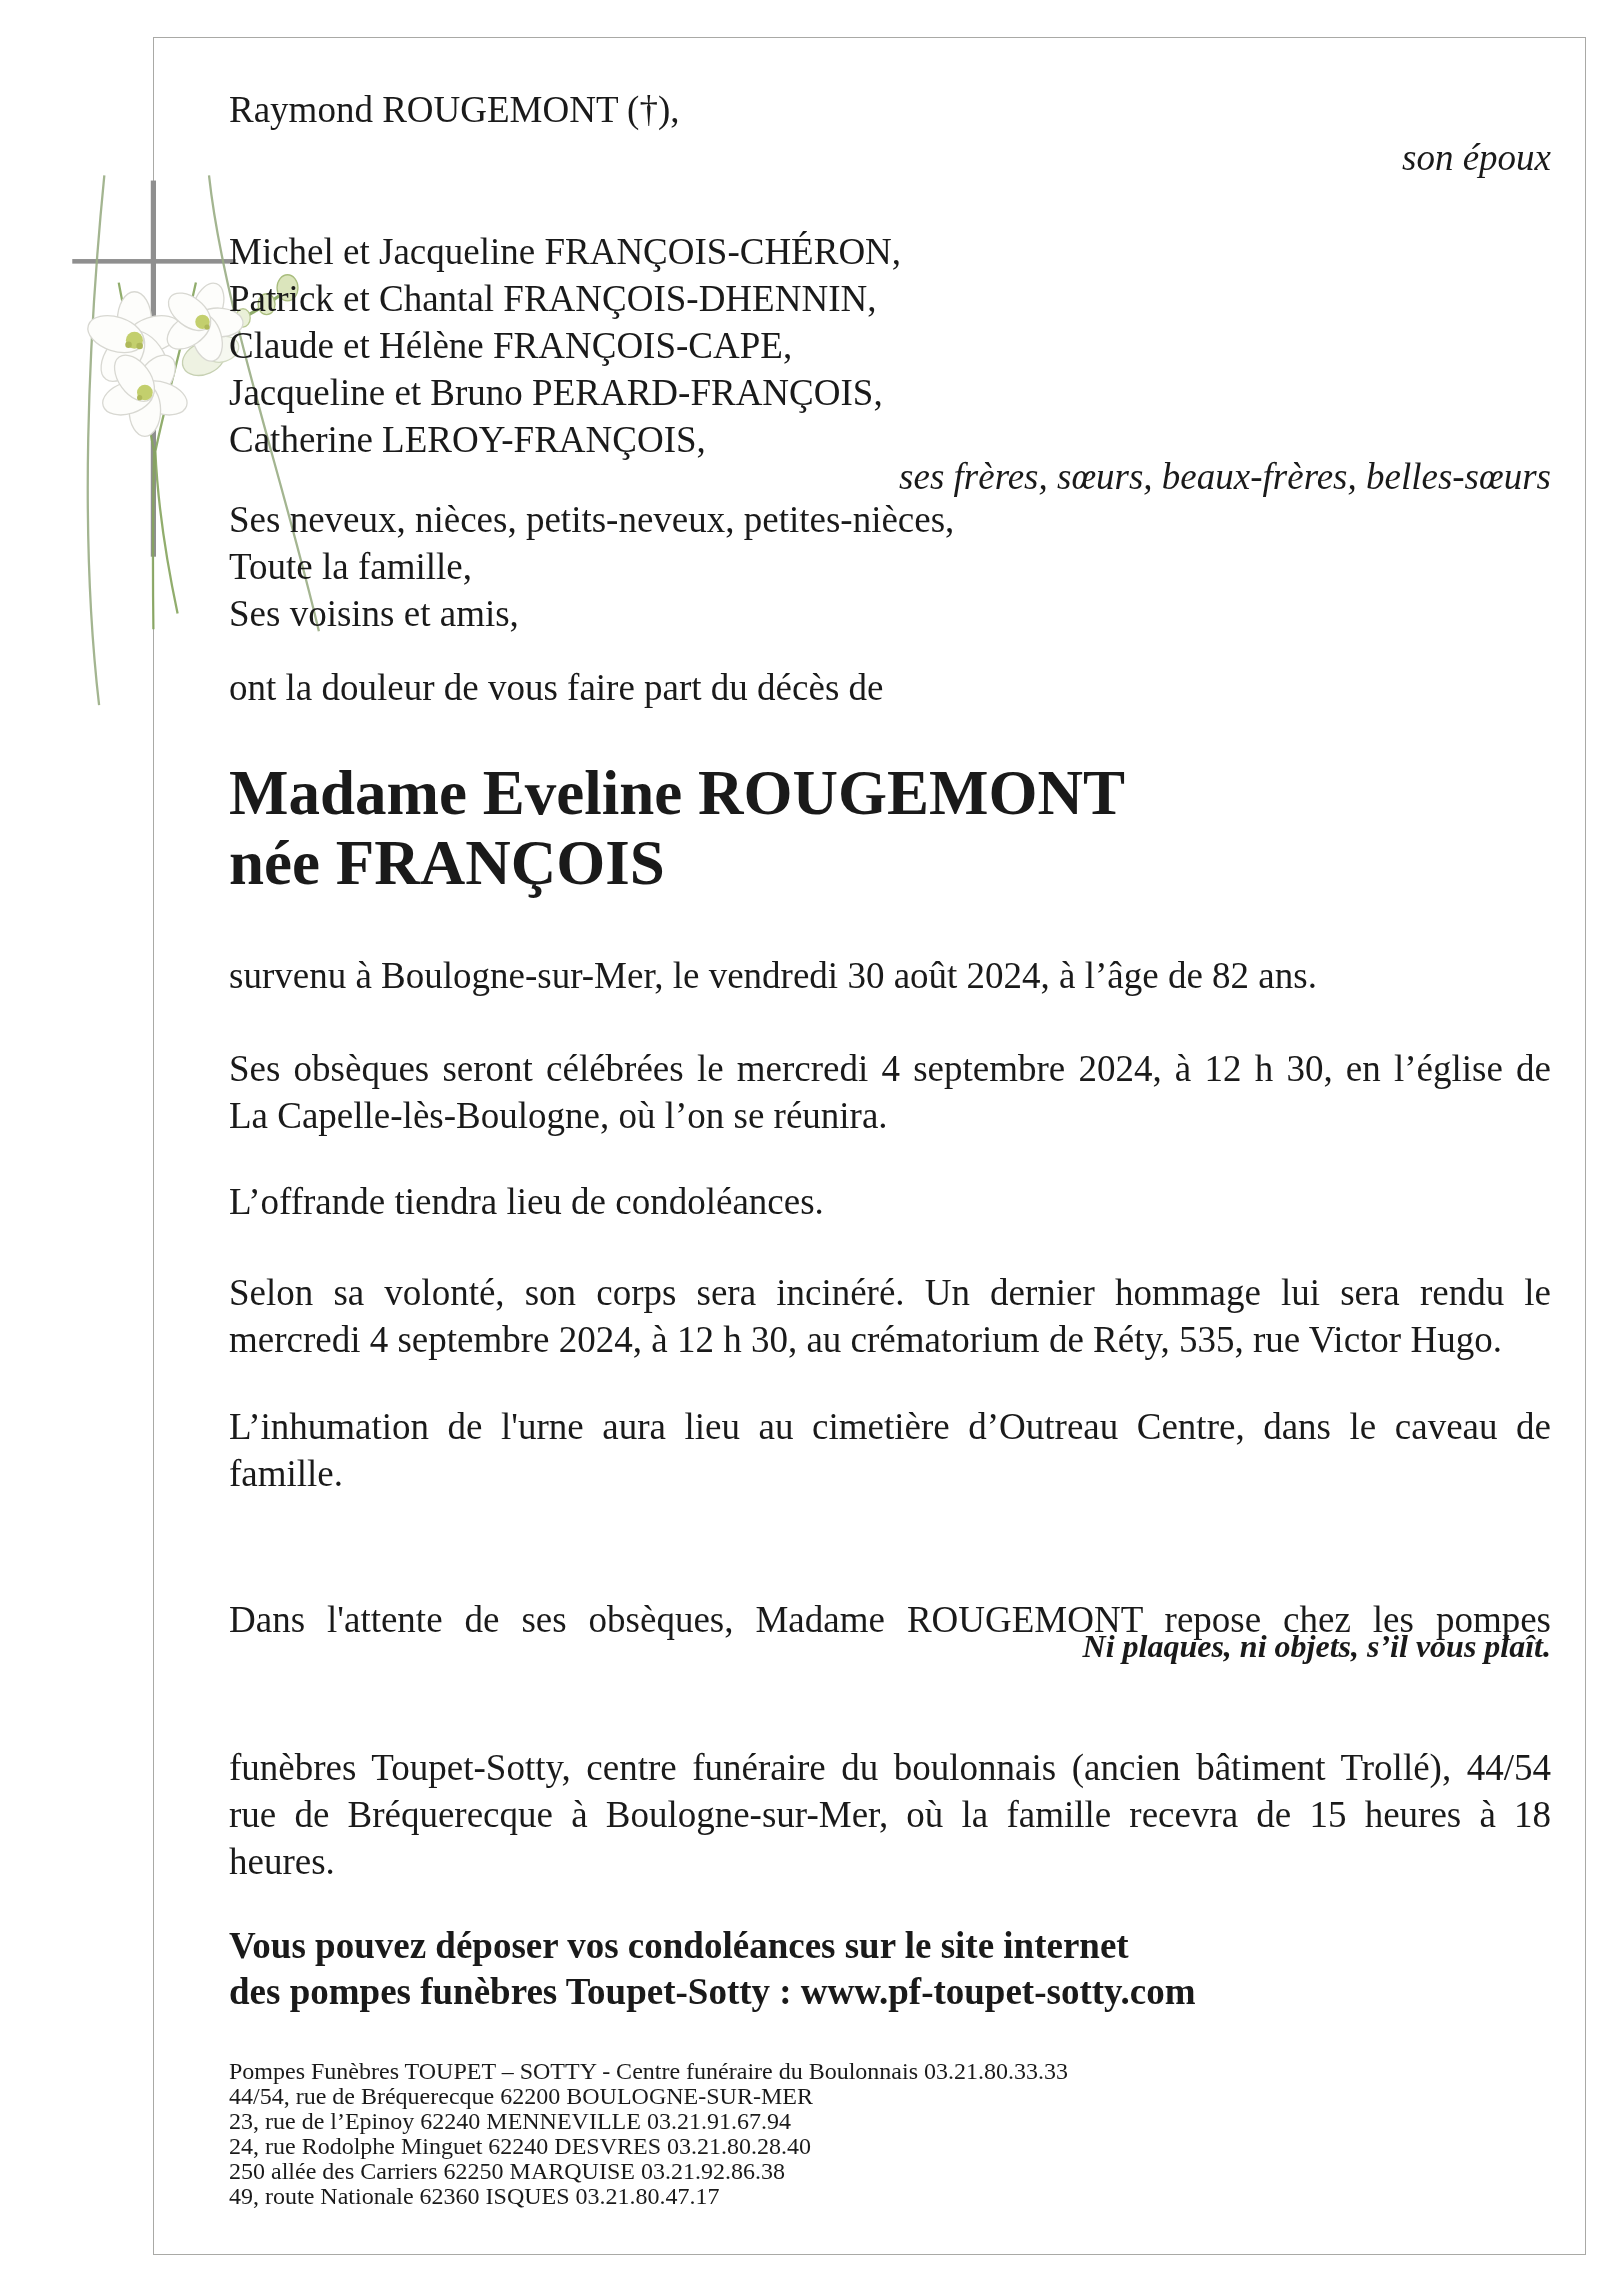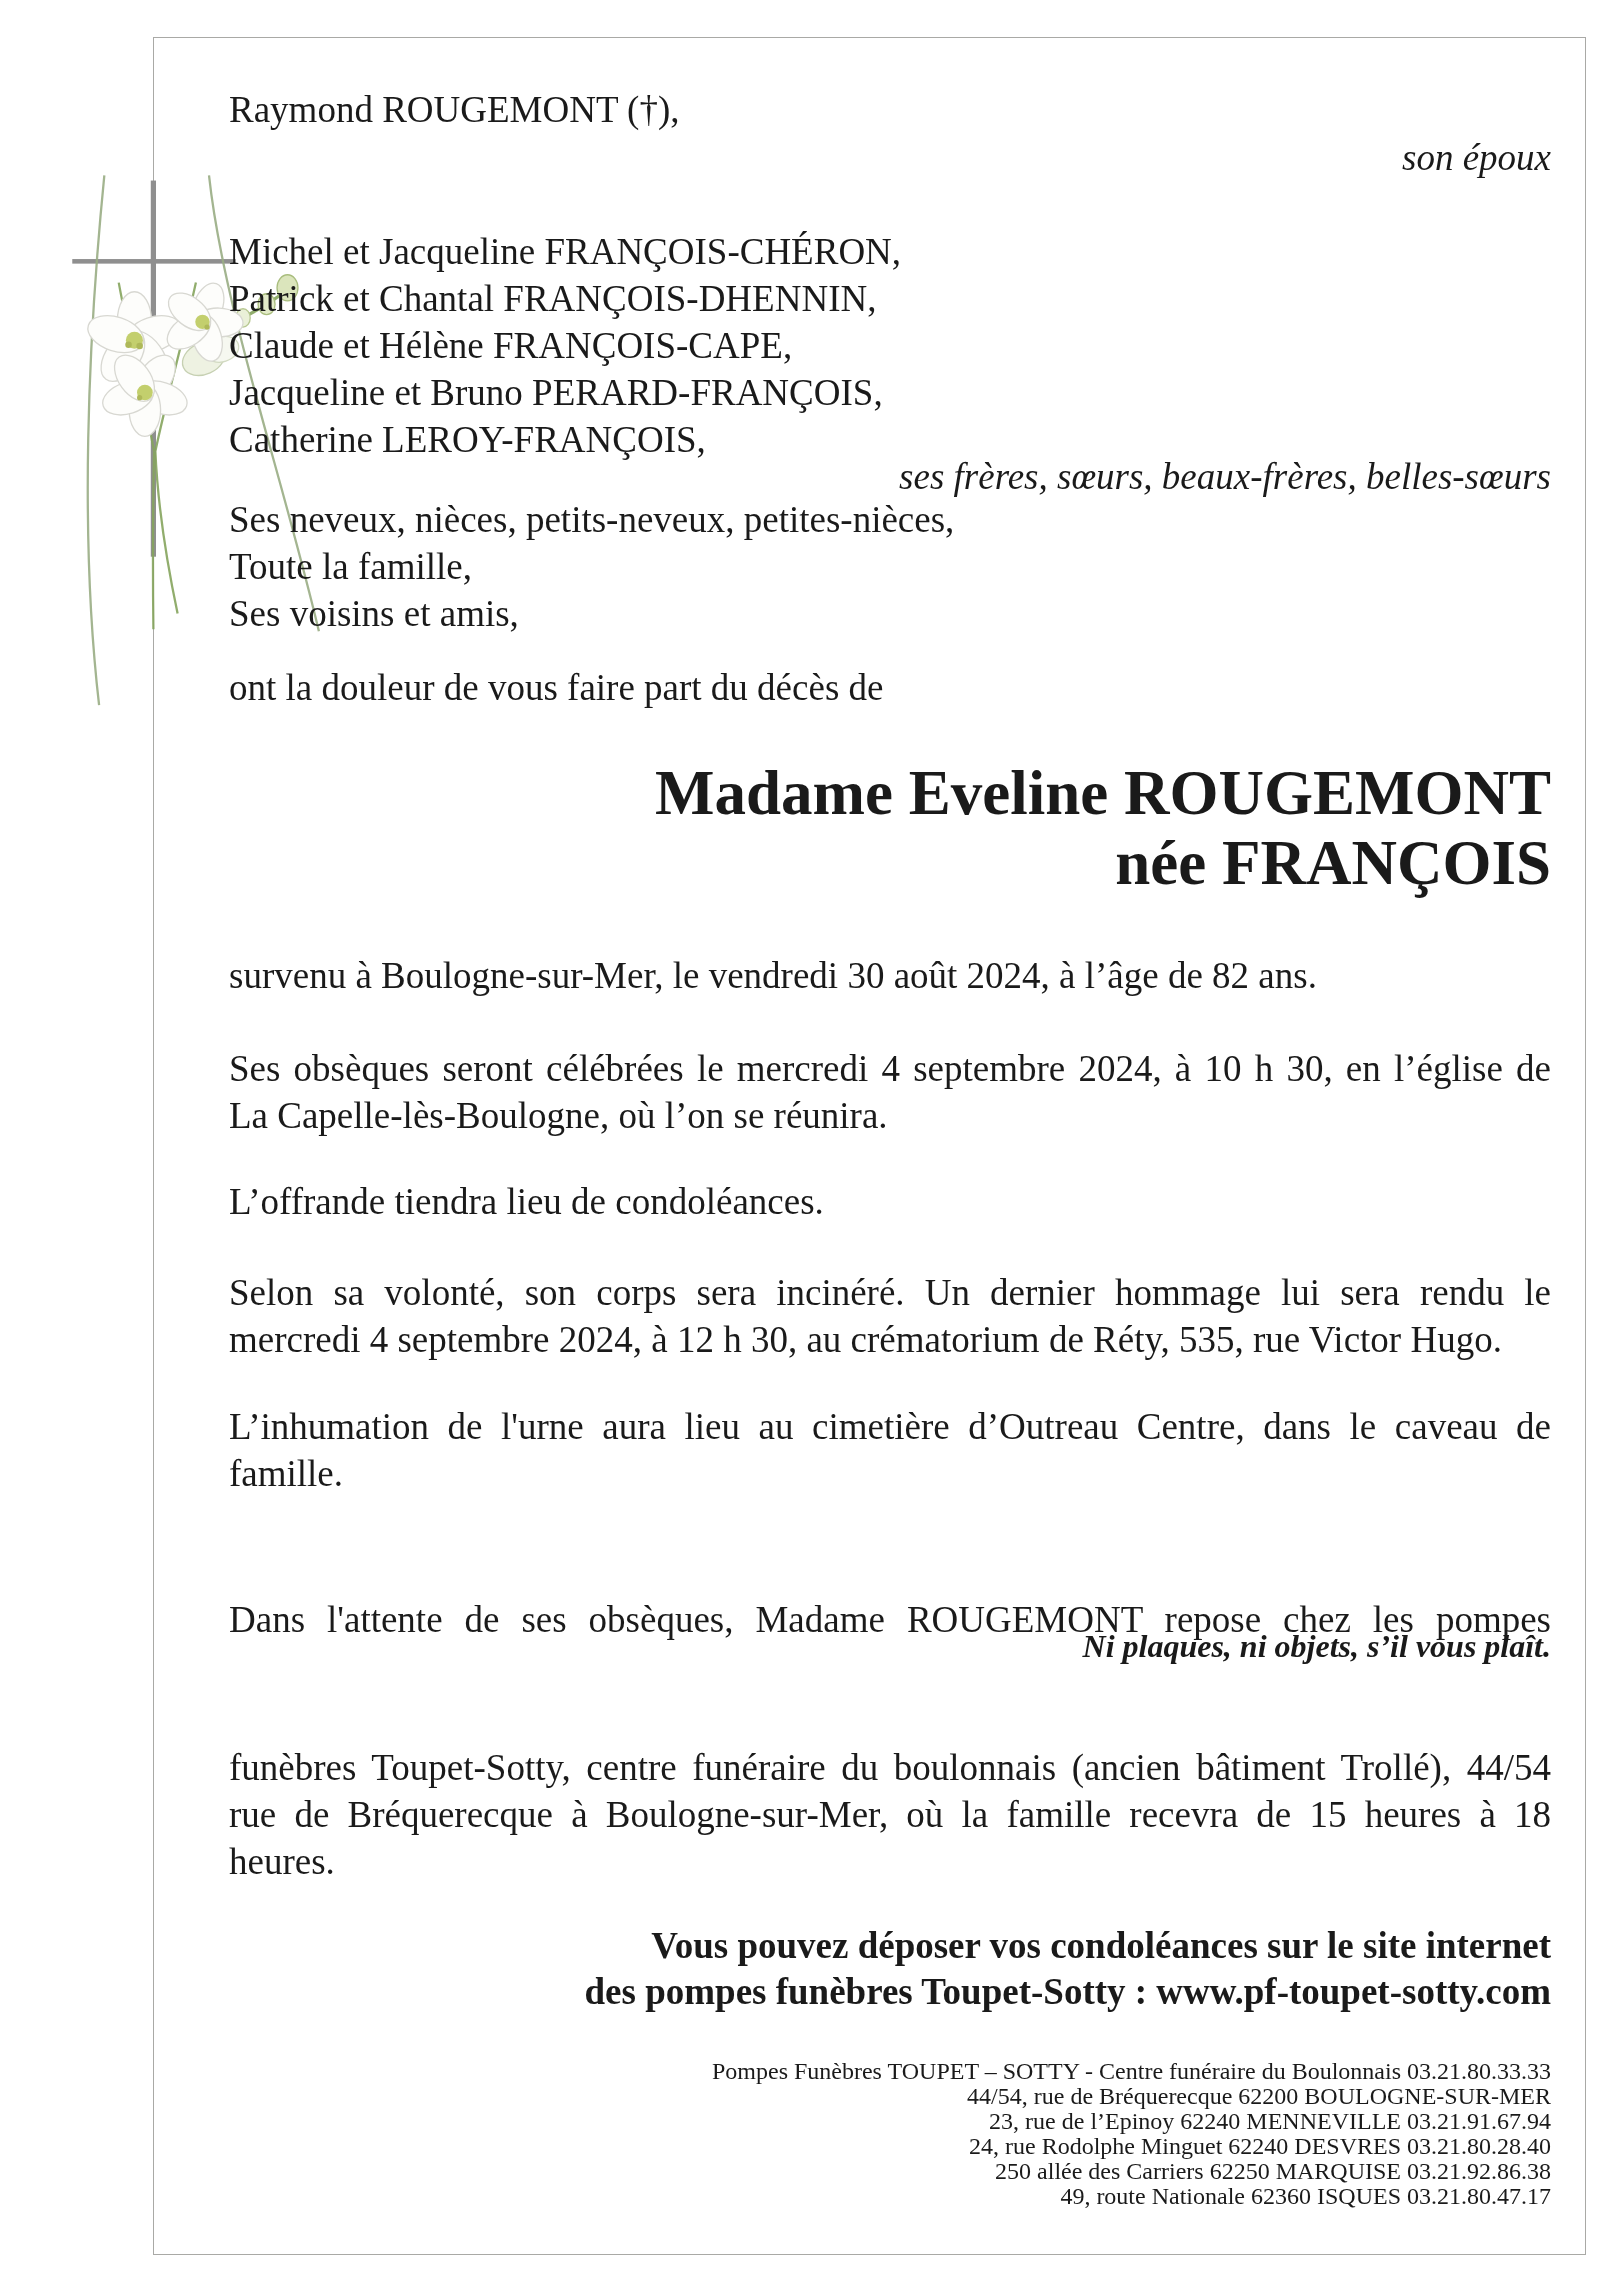--- a/index.html
+++ b/index.html
@@ -17,21 +17,21 @@
   .txt {
     position: absolute;
     left: 223px;
     width: 1322px;
     font-size: 37px;
     line-height: 47px;
     color: #1a1a1a;
     font-family: "Liberation Serif", serif;
   }
   .right  { text-align: right; }
-  .center { text-align: right; }
+  .center { text-align: left; }
   .italic { font-style: italic; }
   .bold   { font-weight: bold; }
   .jl     { text-align: justify; text-align-last: justify; }
   .title  { font-size: 63px; line-height: 69px; font-weight: bold; }
   .cta    { font-weight: bold; font-size: 37px; line-height: 46px; }
   .small  { font-size: 24px; line-height: 25px; }
   .frame {
     position: absolute;
     left: 147px; top: 37px;
     width: 1433px; height: 2218px;
@@ -121,21 +121,21 @@
   <div class="txt" style="top:543px">Toute la famille,</div>
   <div class="txt" style="top:590px">Ses voisins et amis,</div>
 
   <div class="txt" style="top:664px">ont la douleur de vous faire part du décès de</div>
 
   <div class="txt center title" style="top:759px">Madame Eveline ROUGEMONT</div>
   <div class="txt center title" style="top:829px">née FRANÇOIS</div>
 
   <div class="txt" style="top:952px">survenu à Boulogne-sur-Mer, le vendredi 30 août 2024, à l’âge de 82 ans.</div>
 
-  <div class="txt jl" style="top:1045px">Ses obsèques seront célébrées le mercredi 4 septembre 2024, à 10 h 30, en l’église de</div>
+  <div class="txt jl" style="top:1045px">Ses obsèques seront célébrées le mercredi 4 septembre 2024, à 12 h 30, en l’église de</div>
   <div class="txt" style="top:1092px">La Capelle-lès-Boulogne, où l’on se réunira.</div>
 
   <div class="txt" style="top:1178px">L’offrande tiendra lieu de condoléances.</div>
 
   <div class="txt jl" style="top:1269px">Selon sa volonté, son corps sera incinéré. Un dernier hommage lui sera rendu le</div>
   <div class="txt" style="top:1316px">mercredi 4 septembre 2024, à 12 h 30, au crématorium de Réty, 535, rue Victor Hugo.</div>
 
   <div class="txt jl" style="top:1403px">L’inhumation de l'urne aura lieu au cimetière d’Outreau Centre, dans le caveau de</div>
   <div class="txt" style="top:1450px">famille.</div>
 

